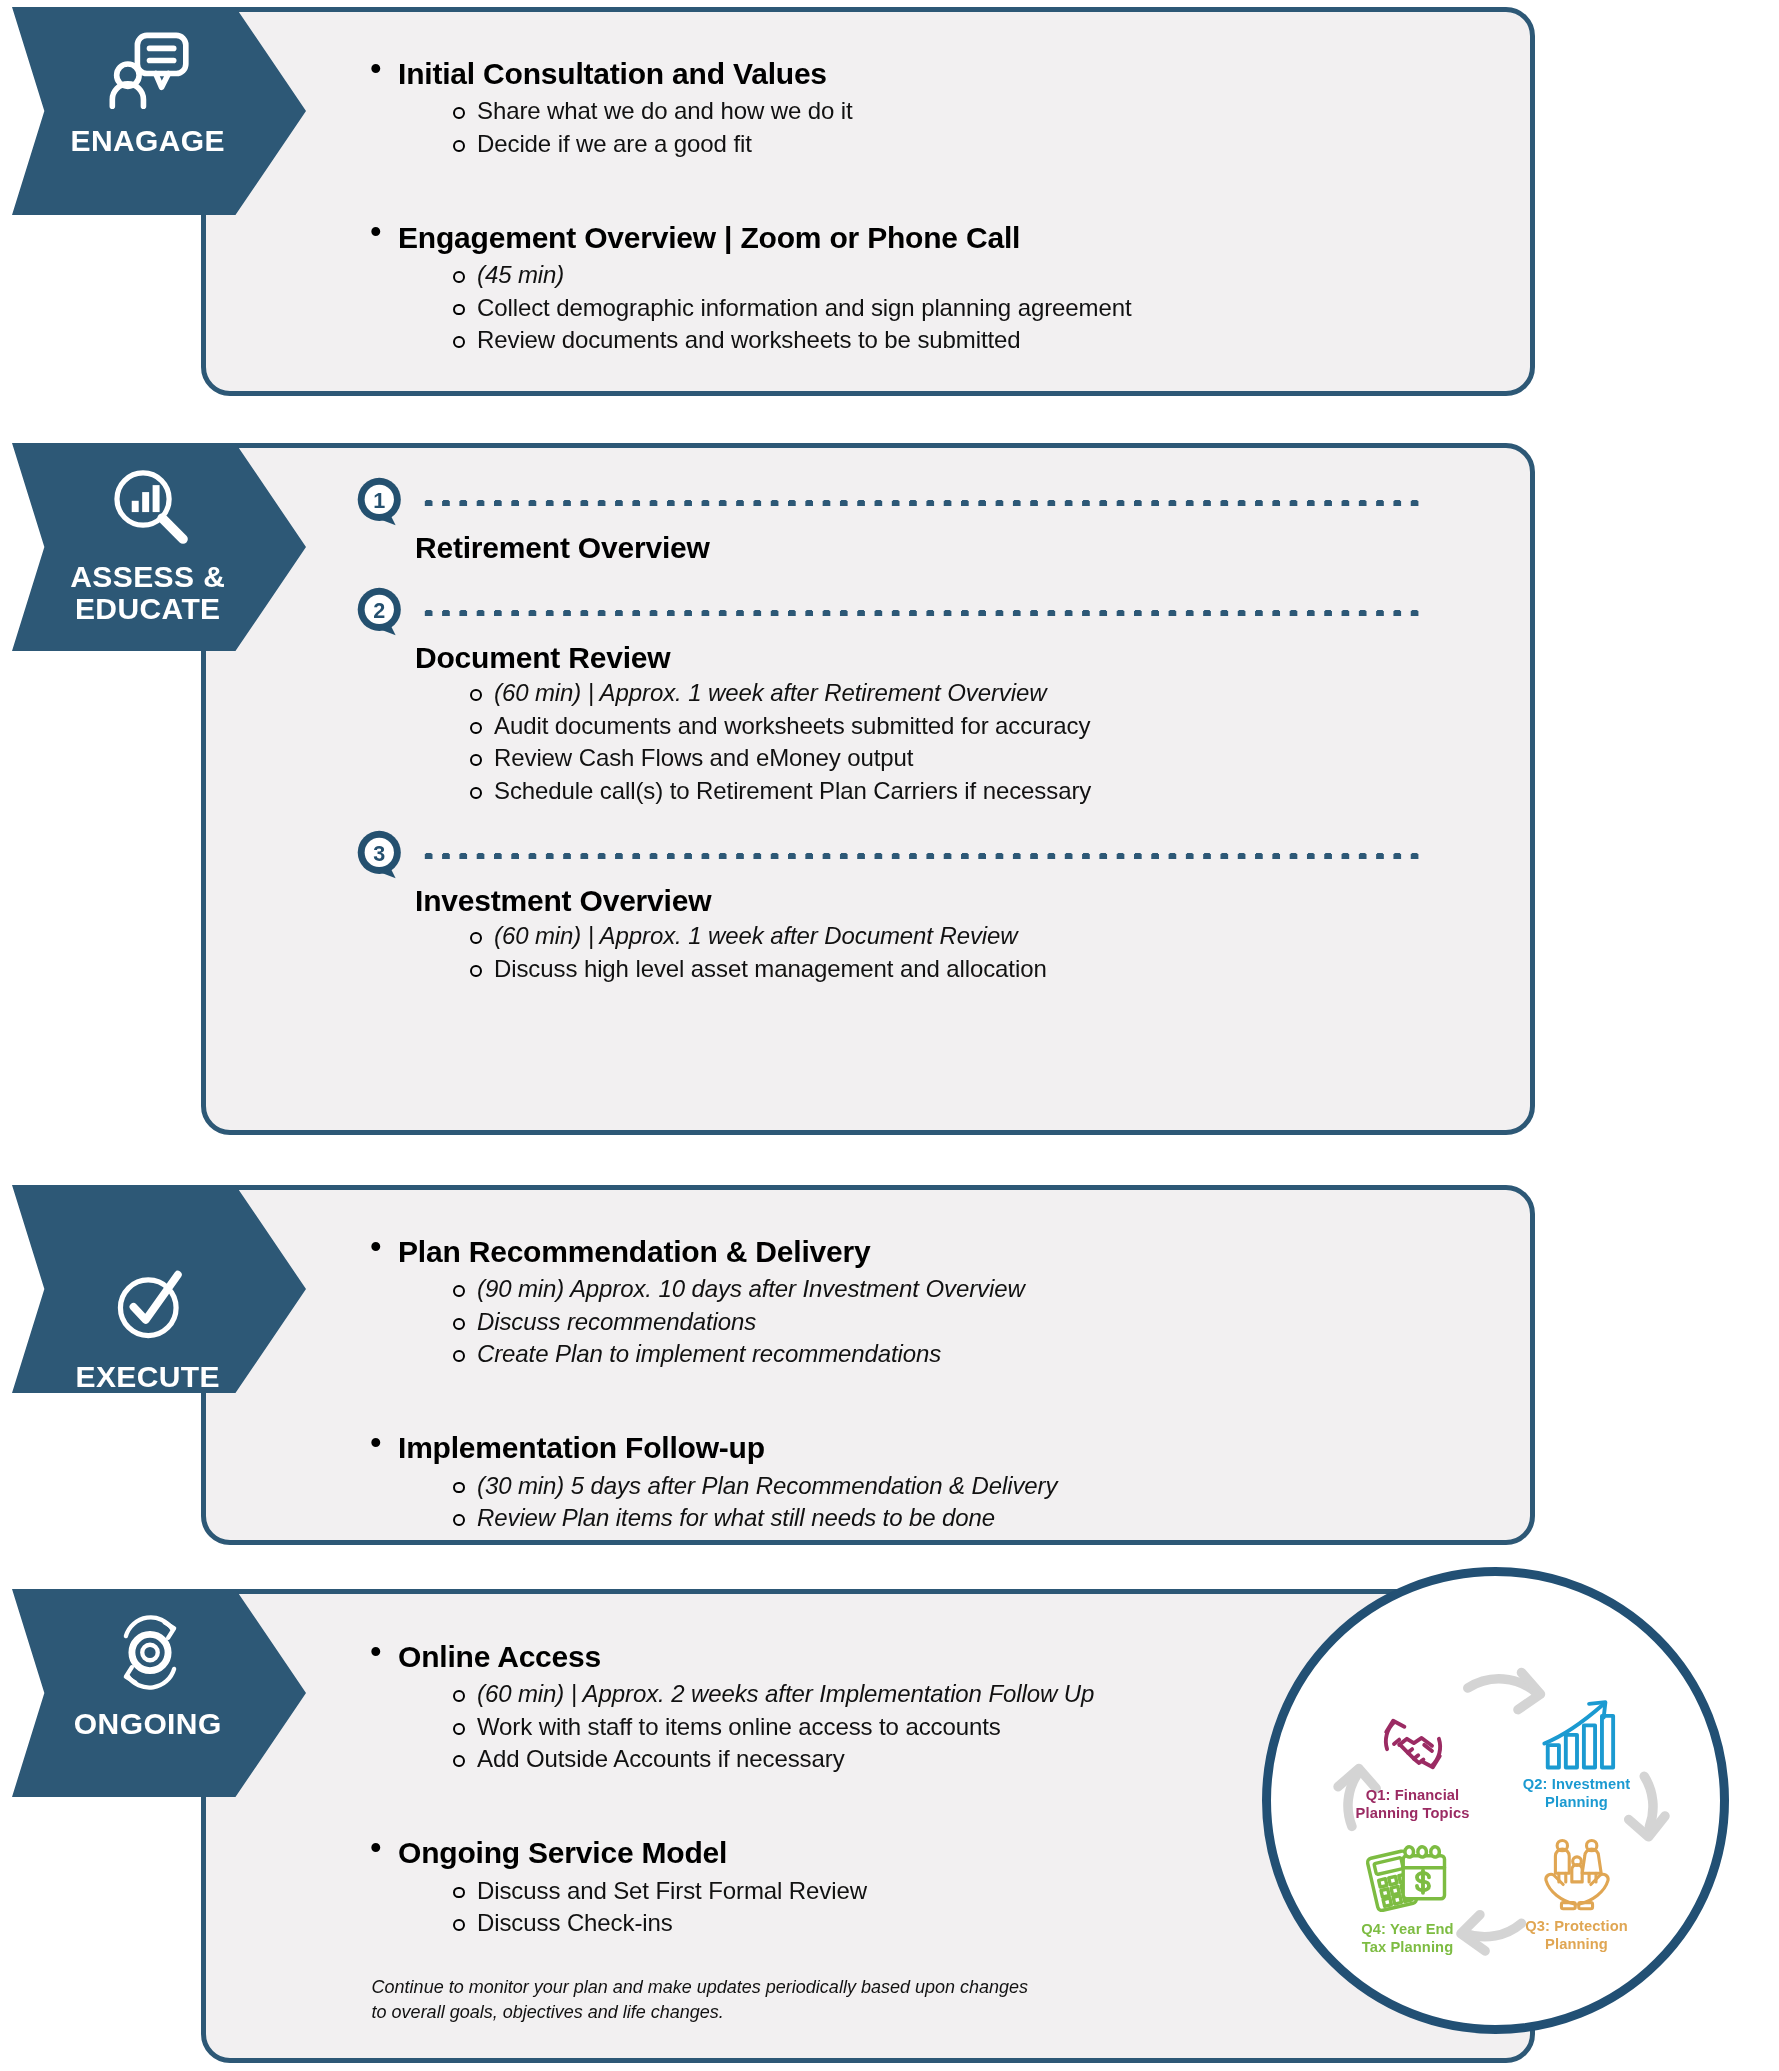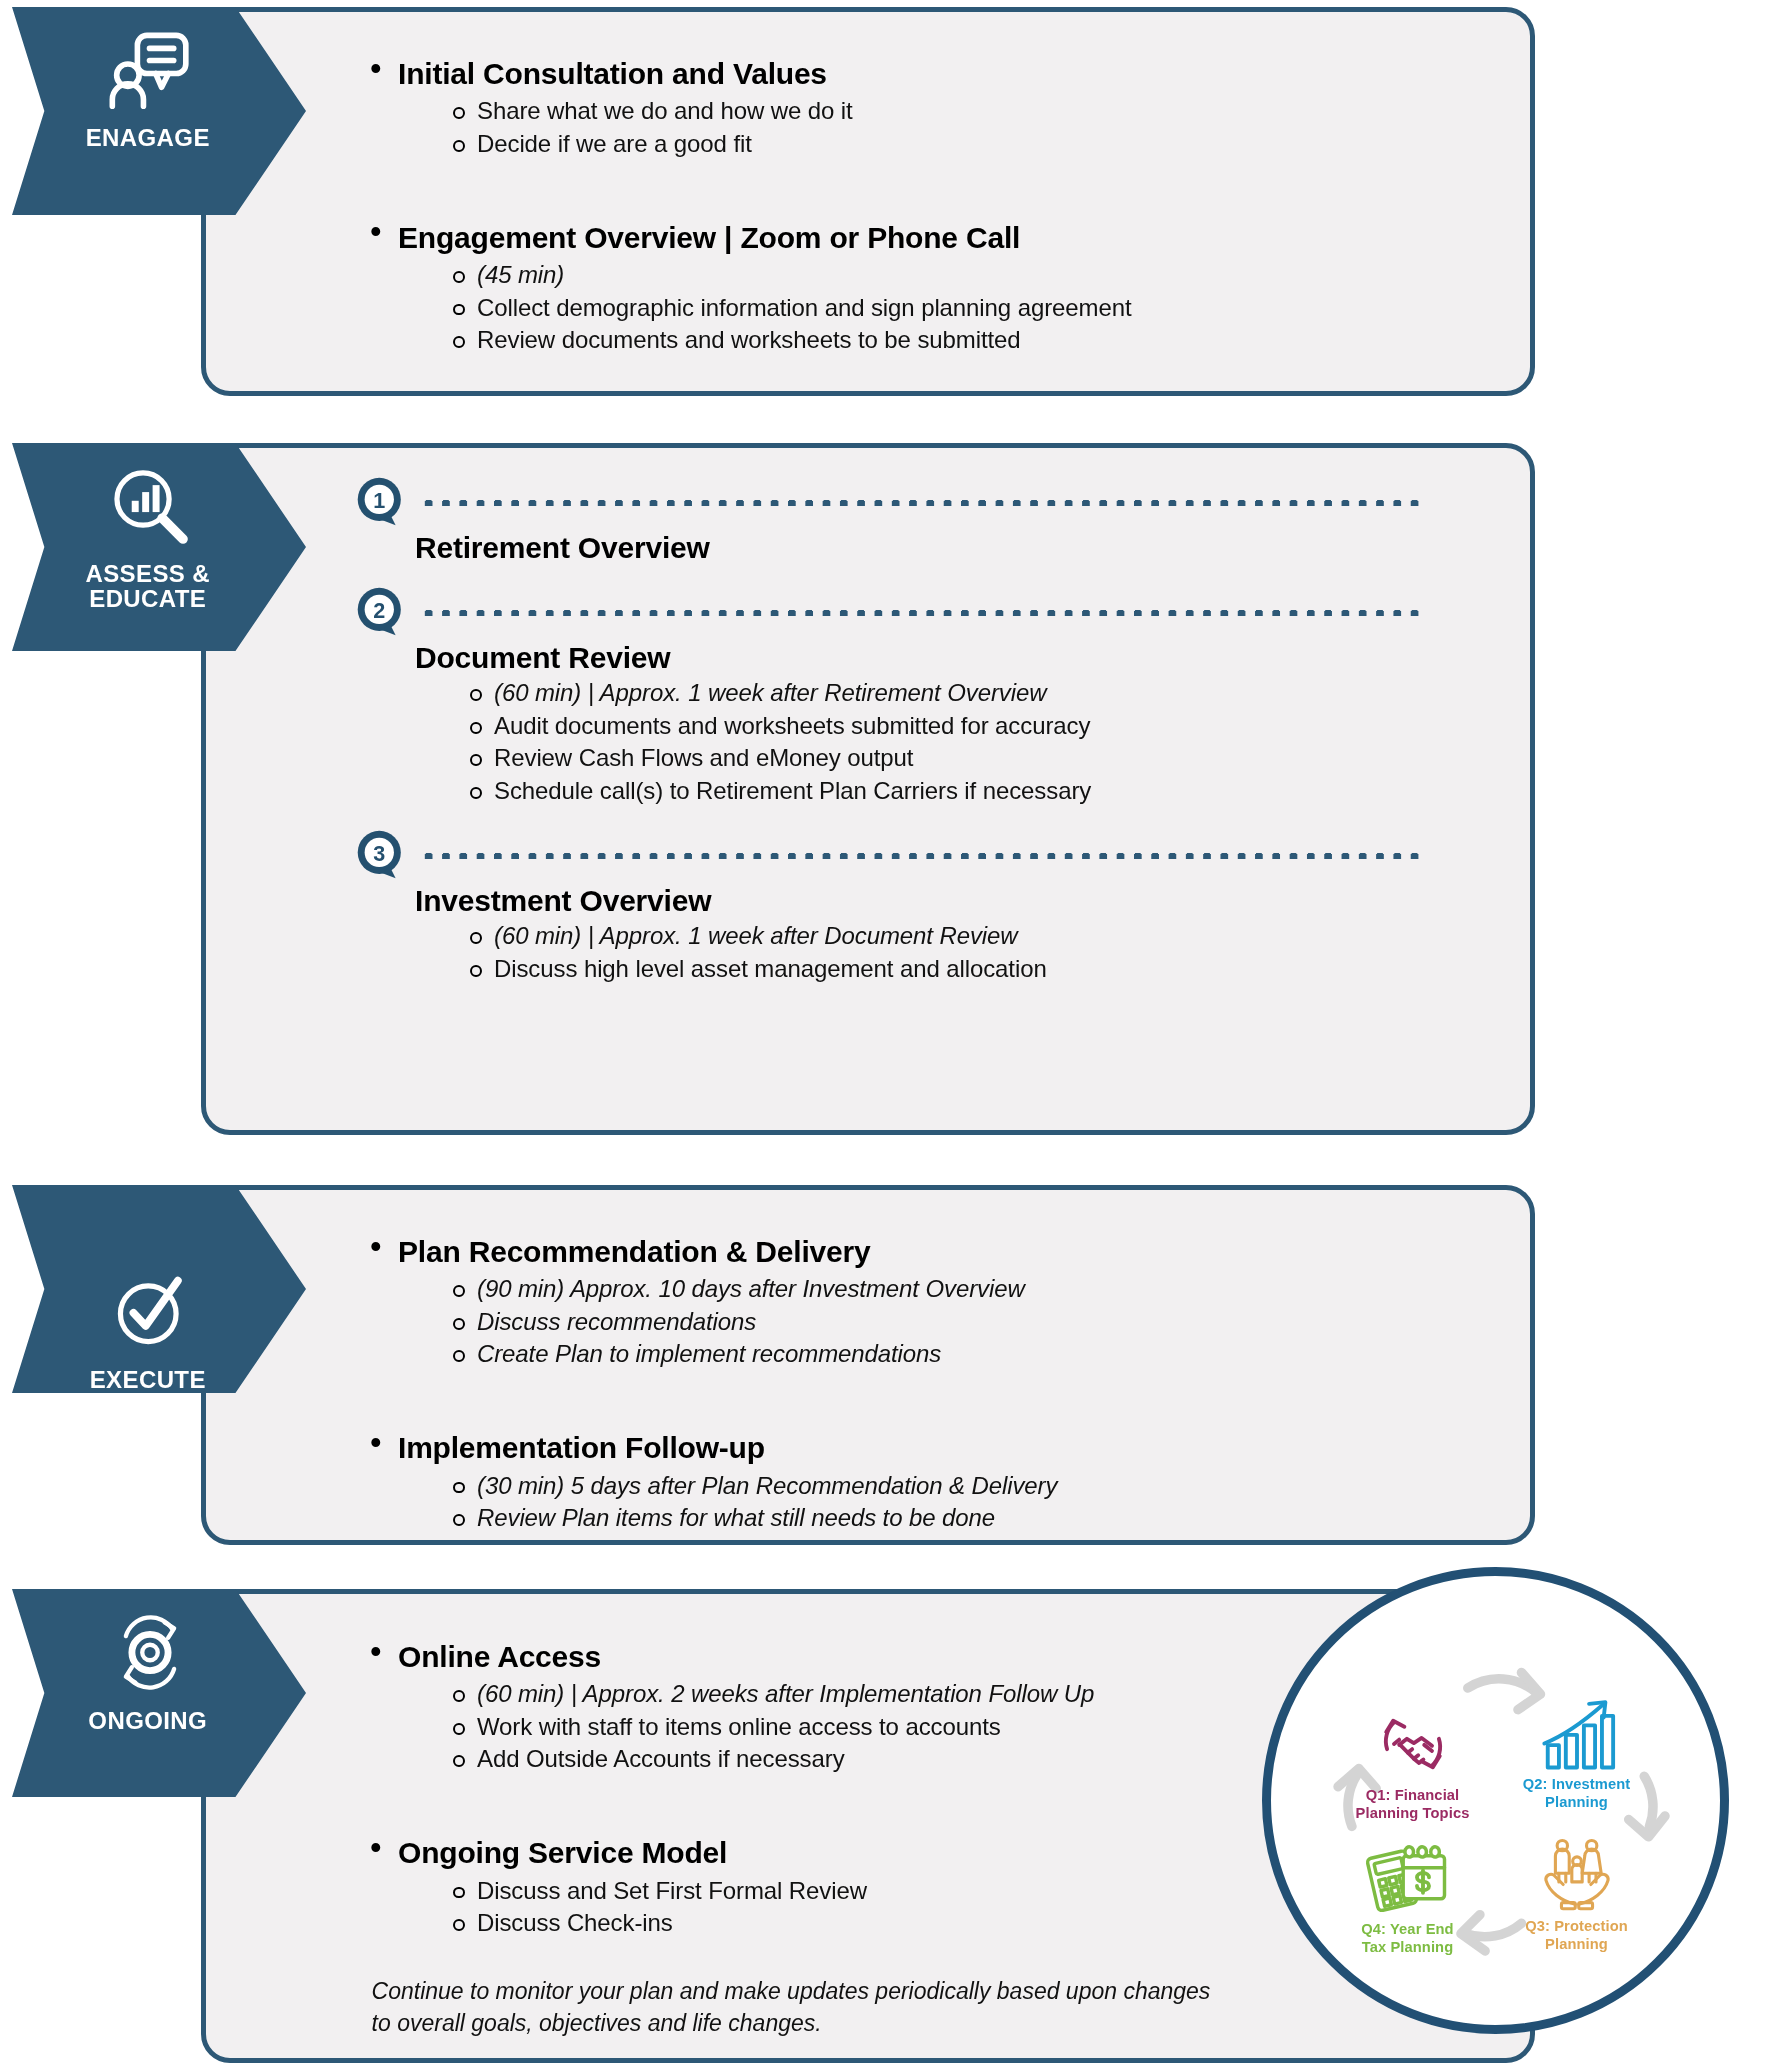--- a/index.html
+++ b/index.html
@@ -10,21 +10,21 @@
 
   
   .section{position:absolute;}
   .card{position:absolute;background:#F2F0F1;border:5.2px solid #2D5876;border-radius:29px;}
 
   
   .chevron{position:absolute;left:12px;background:#2D5876;z-index:5;
     clip-path:polygon(0 0, 76% 0, 100% 50%, 76% 100%, 0 100%, 11% 50%);
     display:flex;flex-direction:column;align-items:center;justify-content:flex-start;}
   .chev-icon{margin-top:22.5px;margin-left:-19px;}
-  .chev-label{color:#fff;font-weight:bold;font-size:24px;letter-spacing:0.4px;
+  .chev-label{color:#fff;font-weight:bold;font-size:30px;letter-spacing:0.4px;
     text-align:center;line-height:1.08;margin-left:-22.5px;margin-top:12px;}
 
   
   .content{position:absolute;}
 
   ul.lv1{list-style:none;}
   li.lv1{position:relative;padding-left:35px;margin-bottom:3.5px;}
   li.lv1::before{content:"\2022";position:absolute;left:7px;top:-3.5px;font-size:33px;color:#000;line-height:1;}
   .h-title{font-weight:bold;font-size:30px;color:#000;letter-spacing:-0.2px;line-height:1.25;margin-top:24px;}
 
@@ -42,21 +42,21 @@
   .step-head{position:relative;height:50px;}
   .badge{position:absolute;left:0;top:0;width:50px;height:50px;}
   .dots{position:absolute;left:64px;top:22.5px;right:0;height:6px;
     background-image:radial-gradient(circle, #2D5876 42%, transparent 44%);
     background-size:17.3px 7px;background-repeat:repeat-x;}
   .step-body{margin-left:59px;margin-top:3.5px;}
   .s-title{font-weight:bold;font-size:30px;color:#000;letter-spacing:-0.2px;}
   .step-body ul.lv2{margin-left:50px;}
 
   
-  .footnote{font-style:italic;font-size:23px;line-height:1.42;color:#111;font-weight:300;}
+  .footnote{font-style:italic;font-size:18px;line-height:1.42;color:#111;font-weight:300;}
 
   
   .circle-wrap{position:absolute;z-index:40;}
   .circle{position:absolute;inset:0;border:9.5px solid #225074;border-radius:50%;background:#fff;}
   .quad{position:absolute;width:149px;text-align:center;}
   .quad .ic{height:90px;display:flex;align-items:flex-end;justify-content:center;}
   .quad .lbl{font-size:14.7px;font-weight:bold;line-height:1.2;margin-top:5.2px;letter-spacing:0.1px;}
 </style>
 </head>
 <body>

